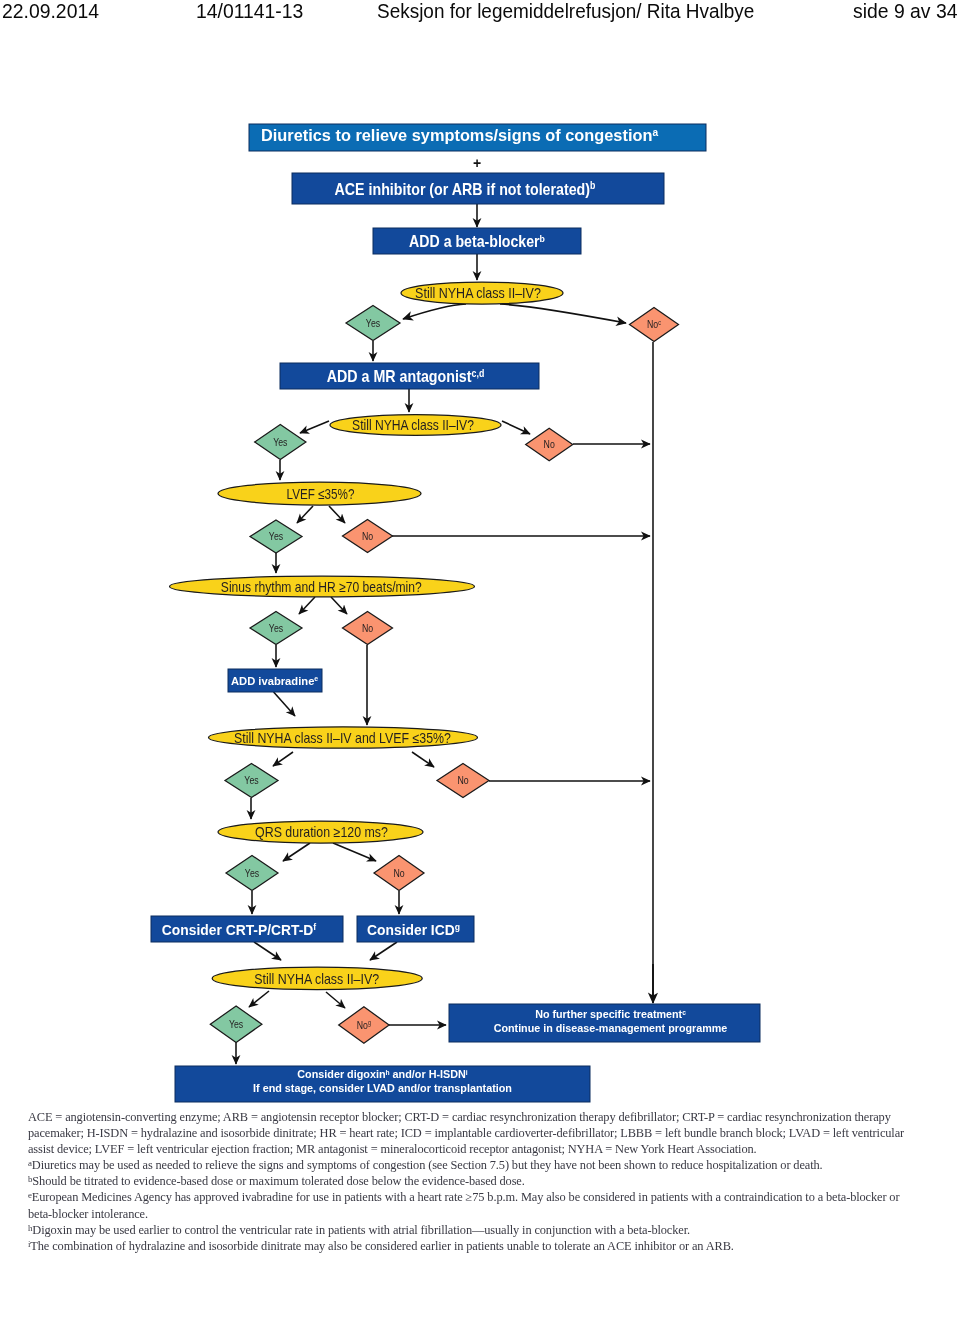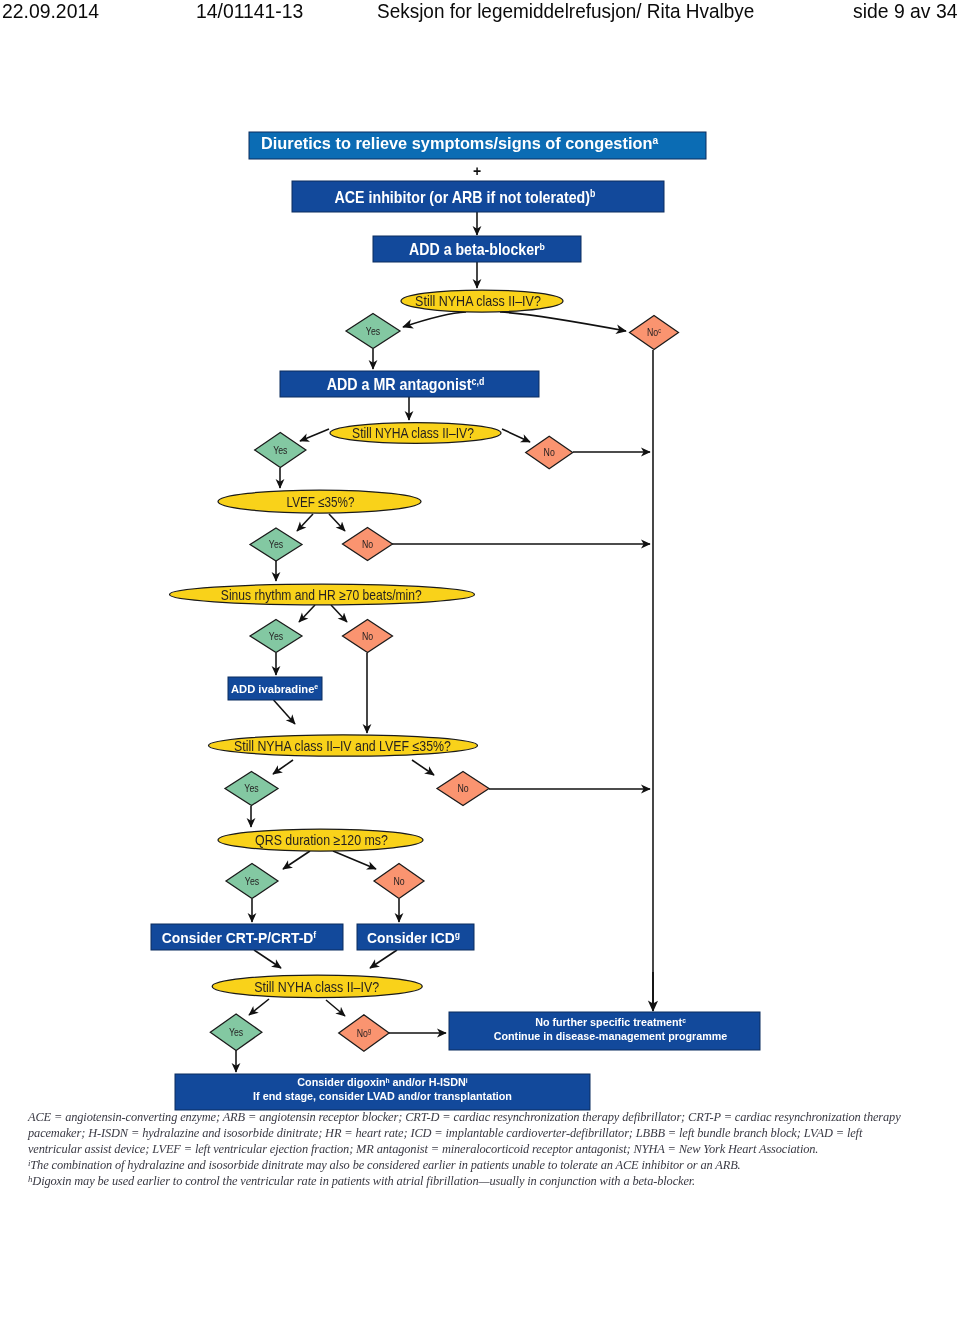--- a/index.html
+++ b/index.html
@@ -5,30 +5,30 @@
 <style>
   html,body{margin:0;padding:0;}
   body{width:960px;height:1322px;background:#ffffff;font-family:"Liberation Sans",sans-serif;overflow:hidden;position:relative;}
   .header{position:absolute;left:0;top:0;width:828px;height:26px;}
   .header span{position:absolute;top:0px;font-size:20.5px;color:#0a0a0a;white-space:nowrap;line-height:21px;transform:scaleX(0.945);transform-origin:left top;}
   #hdr-date{left:2px;}
   #hdr-ref{left:196px;}
   #hdr-sec{left:377px;transform:scaleX(0.925);}
   #hdr-page{left:853px;}
 
-  .chart{position:absolute;left:0;top:12px;width:960px;height:1042px;}
+  .chart{position:absolute;left:0;top:4px;width:960px;height:1042px;}
   svg{display:block;}
   .boxtxt{font-family:"Liberation Sans",sans-serif;font-weight:bold;fill:#ffffff;text-anchor:middle;}
   .sup{font-size:0.62em;baseline-shift:super;}
   .decv{font-family:"Liberation Sans",sans-serif;fill:#231f20;text-anchor:middle;}
   .yn{font-family:"Liberation Sans",sans-serif;fill:#231f20;text-anchor:middle;}
 
   .notes{position:absolute;left:28px;top:1109px;width:880px;color:#3a3a44;
          font-family:"Liberation Serif",serif;font-size:12.4px;line-height:16.1px;
-         letter-spacing:-0.13px;font-style:italic;}
+         letter-spacing:-0.13px;}
   .notes p{margin:0;padding:0;}
   .notes sup{font-size:0.72em;vertical-align:0.35em;line-height:0;}
 </style>
 </head>
 <body>
 
 <div class="header">
   <span id="hdr-date">22.09.2014</span>
   <span id="hdr-ref">14/01141-13</span>
   <span id="hdr-sec">Seksjon for legemiddelrefusjon/ Rita Hvalbye</span>
@@ -202,15 +202,18 @@
           <polygon points="363.9,1002.8 389.09999999999997,1021 363.9,1039.2 338.7,1021" fill="#fa9470" stroke="#1a1a1a" stroke-width="1.25"></polygon>
           <text class="yn" x="0" y="0" transform="translate(363.9 1024.6) scale(0.86 1)" font-size="10.2">No<tspan class="sup">g</tspan></text>
         </g>
         <text x="477" y="164" font-size="14" font-weight="bold" fill="#111" text-anchor="middle" font-family="'Liberation Sans',sans-serif">+</text>
       </g>
 </svg>
 </div>
 
 <div class="notes" id="notes-root">
     <p>ACE = angiotensin-converting enzyme; ARB = angiotensin receptor blocker; CRT-D = cardiac resynchronization therapy defibrillator; CRT-P = cardiac resynchronization therapy pacemaker; H-ISDN = hydralazine and isosorbide dinitrate; HR = heart rate; ICD = implantable cardioverter-defibrillator; LBBB = left bundle branch block; LVAD = left ventricular assist device; LVEF = left ventricular ejection fraction; MR antagonist = mineralocorticoid receptor antagonist; NYHA = New York Heart Association.</p>
+    <p><sup>a</sup>Diuretics may be used as needed to relieve the signs and symptoms of congestion (see Section 7.5) but they have not been shown to reduce hospitalization or death.</p>
+    <p><sup>b</sup>Should be titrated to evidence-based dose or maximum tolerated dose below the evidence-based dose.</p>
+    <p><sup>e</sup>European Medicines Agency has approved ivabradine for use in patients with a heart rate ≥75 b.p.m. May also be considered in patients with a contraindication to a beta-blocker or beta-blocker intolerance.</p>
+    <p><sup>h</sup>Digoxin may be used earlier to control the ventricular rate in patients with atrial fibrillation—usually in conjunction with a beta-blocker.</p>
     <p><sup>i</sup>The combination of hydralazine and isosorbide dinitrate may also be considered earlier in patients unable to tolerate an ACE inhibitor or an ARB.</p>
-    <p><sup>h</sup>Digoxin may be used earlier to control the ventricular rate in patients with atrial fibrillation—usually in conjunction with a beta-blocker.</p>
   </div>
 
 </body></html>

